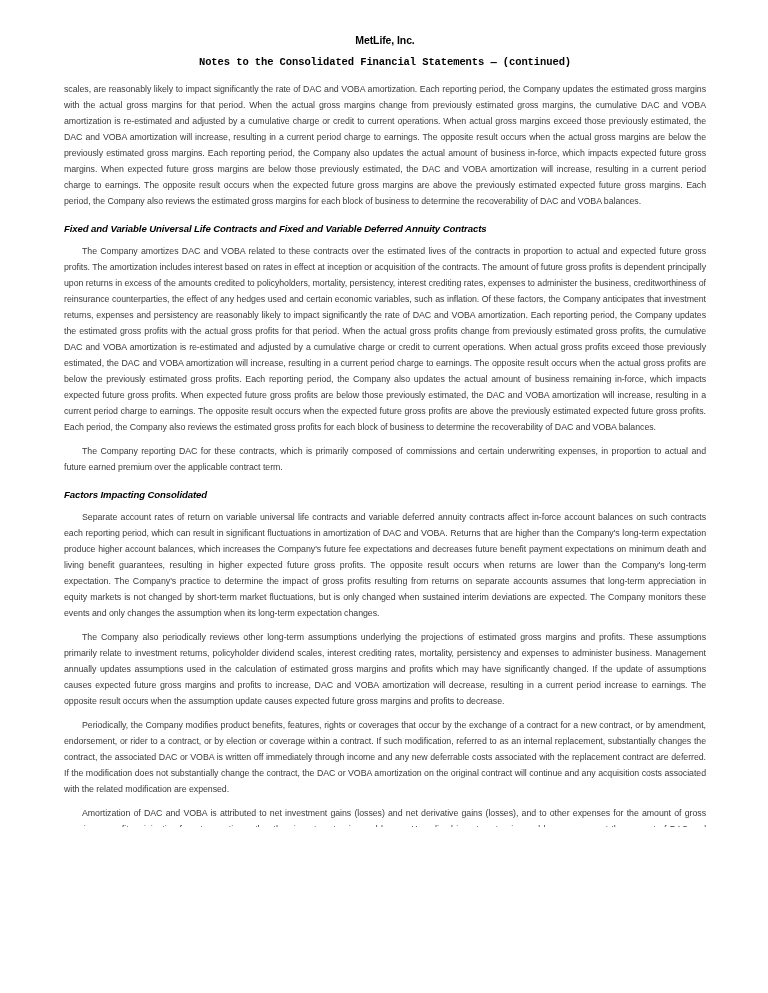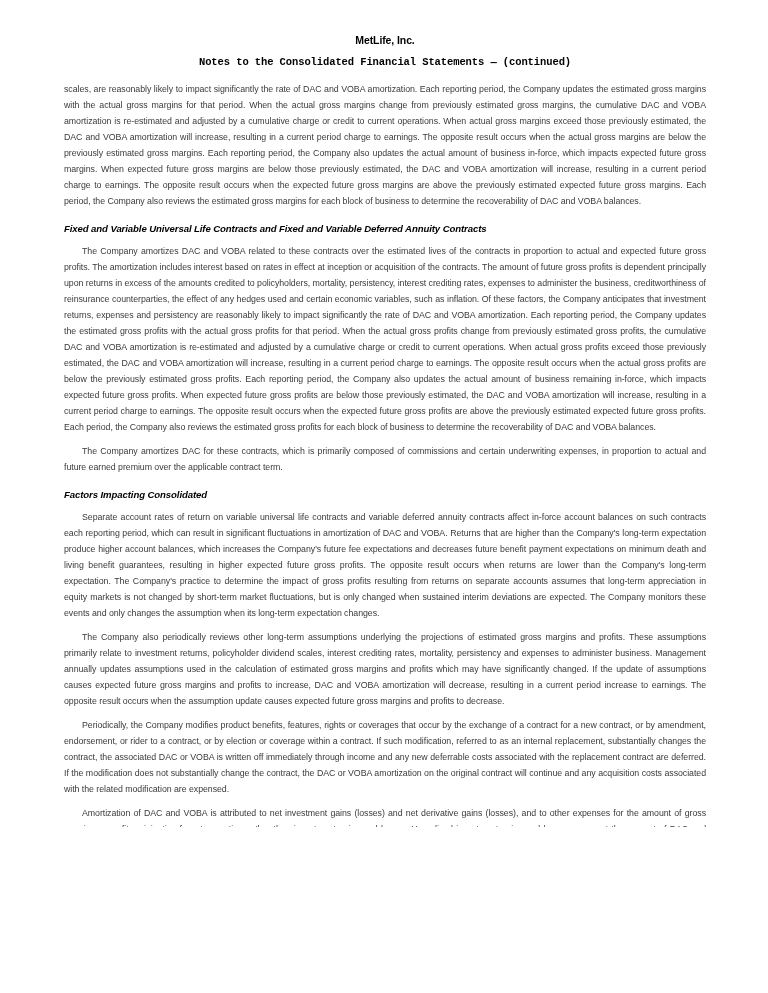--- a/index.html
+++ b/index.html
@@ -89,21 +89,21 @@
 
 <div class="page">
   <div class="content">
     <div class="doc-title">MetLife, Inc.</div>
     <div class="doc-subtitle">Notes to the Consolidated Financial Statements — (continued)</div>
 
     <div class="body-text">
       <p class="para">scales, are reasonably likely to impact significantly the rate of DAC and VOBA amortization. Each reporting period, the Company updates the estimated gross margins with the actual gross margins for that period. When the actual gross margins change from previously estimated gross margins, the cumulative DAC and VOBA amortization is re-estimated and adjusted by a cumulative charge or credit to current operations. When actual gross margins exceed those previously estimated, the DAC and VOBA amortization will increase, resulting in a current period charge to earnings. The opposite result occurs when the actual gross margins are below the previously estimated gross margins. Each reporting period, the Company also updates the actual amount of business in-force, which impacts expected future gross margins. When expected future gross margins are below those previously estimated, the DAC and VOBA amortization will increase, resulting in a current period charge to earnings. The opposite result occurs when the expected future gross margins are above the previously estimated expected future gross margins. Each period, the Company also reviews the estimated gross margins for each block of business to determine the recoverability of DAC and VOBA balances.</p>
       <h3 class="subhead">Fixed and Variable Universal Life Contracts and Fixed and Variable Deferred Annuity Contracts</h3>
       <p class="para indent">The Company amortizes DAC and VOBA related to these contracts over the estimated lives of the contracts in proportion to actual and expected future gross profits. The amortization includes interest based on rates in effect at inception or acquisition of the contracts. The amount of future gross profits is dependent principally upon returns in excess of the amounts credited to policyholders, mortality, persistency, interest crediting rates, expenses to administer the business, creditworthiness of reinsurance counterparties, the effect of any hedges used and certain economic variables, such as inflation. Of these factors, the Company anticipates that investment returns, expenses and persistency are reasonably likely to impact significantly the rate of DAC and VOBA amortization. Each reporting period, the Company updates the estimated gross profits with the actual gross profits for that period. When the actual gross profits change from previously estimated gross profits, the cumulative DAC and VOBA amortization is re-estimated and adjusted by a cumulative charge or credit to current operations. When actual gross profits exceed those previously estimated, the DAC and VOBA amortization will increase, resulting in a current period charge to earnings. The opposite result occurs when the actual gross profits are below the previously estimated gross profits. Each reporting period, the Company also updates the actual amount of business remaining in-force, which impacts expected future gross profits. When expected future gross profits are below those previously estimated, the DAC and VOBA amortization will increase, resulting in a current period charge to earnings. The opposite result occurs when the expected future gross profits are above the previously estimated expected future gross profits. Each period, the Company also reviews the estimated gross profits for each block of business to determine the recoverability of DAC and VOBA balances.</p>
-      <p class="para indent">The Company amortizes DAC for these contracts, which is primarily composed of commissions and certain underwriting expenses, in proportion to actual and future earned premium over the applicable contract term.</p>
+      <p class="para indent">The Company reporting DAC for these contracts, which is primarily composed of commissions and certain underwriting expenses, in proportion to actual and future earned premium over the applicable contract term.</p>
       <h3 class="subhead">Factors Impacting Consolidated</h3>
       <p class="para indent">Separate account rates of return on variable universal life contracts and variable deferred annuity contracts affect in-force account balances on such contracts each reporting period, which can result in significant fluctuations in amortization of DAC and VOBA. Returns that are higher than the Company's long-term expectation produce higher account balances, which increases the Company's future fee expectations and decreases future benefit payment expectations on minimum death and living benefit guarantees, resulting in higher expected future gross profits. The opposite result occurs when returns are lower than the Company's long-term expectation. The Company's practice to determine the impact of gross profits resulting from returns on separate accounts assumes that long-term appreciation in equity markets is not changed by short-term market fluctuations, but is only changed when sustained interim deviations are expected. The Company monitors these events and only changes the assumption when its long-term expectation changes.</p>
       <p class="para indent">The Company also periodically reviews other long-term assumptions underlying the projections of estimated gross margins and profits. These assumptions primarily relate to investment returns, policyholder dividend scales, interest crediting rates, mortality, persistency and expenses to administer business. Management annually updates assumptions used in the calculation of estimated gross margins and profits which may have significantly changed. If the update of assumptions causes expected future gross margins and profits to increase, DAC and VOBA amortization will decrease, resulting in a current period increase to earnings. The opposite result occurs when the assumption update causes expected future gross margins and profits to decrease.</p>
       <p class="para indent">Periodically, the Company modifies product benefits, features, rights or coverages that occur by the exchange of a contract for a new contract, or by amendment, endorsement, or rider to a contract, or by election or coverage within a contract. If such modification, referred to as an internal replacement, substantially changes the contract, the associated DAC or VOBA is written off immediately through income and any new deferrable costs associated with the replacement contract are deferred. If the modification does not substantially change the contract, the DAC or VOBA amortization on the original contract will continue and any acquisition costs associated with the related modification are expensed.</p>
       <p class="para indent">Amortization of DAC and VOBA is attributed to net investment gains (losses) and net derivative gains (losses), and to other expenses for the amount of gross margins or profits originating from transactions other than investment gains and losses. Unrealized investment gains and losses represent the amount of DAC and VOBA that would have been amortized if such gains and losses had been recognized.</p>
     </div>
   </div>
 
   <div class="footer">
     <span class="page-num">126</span>

